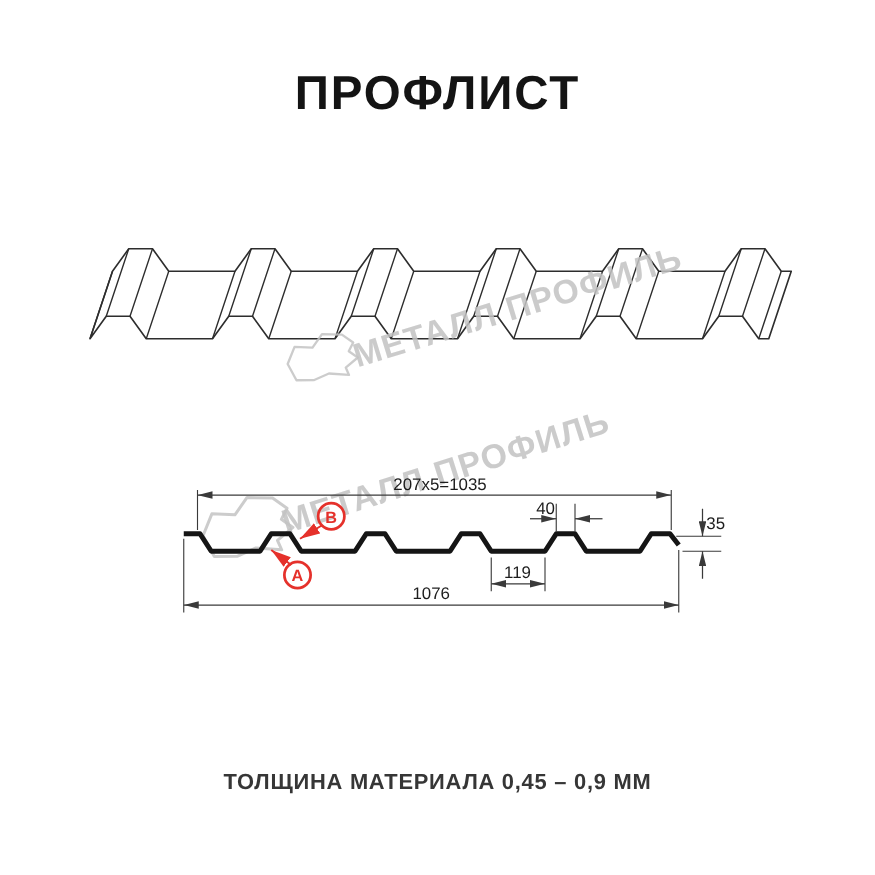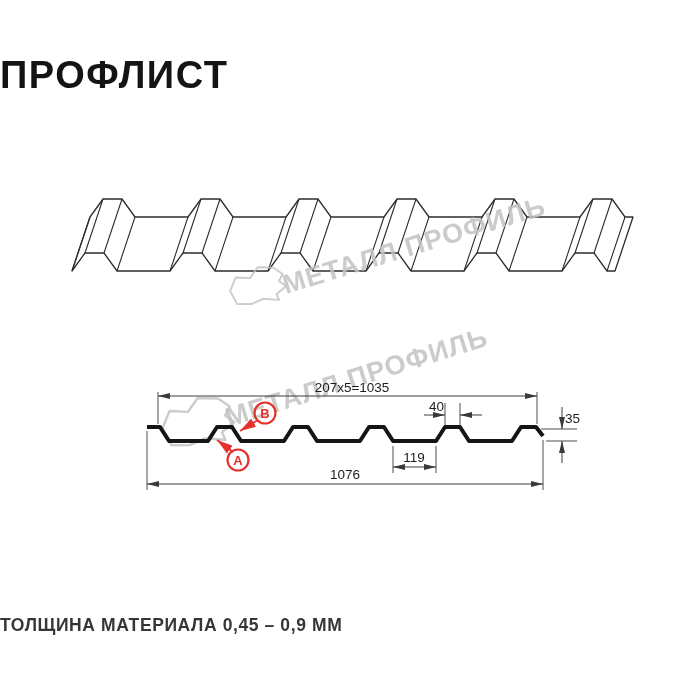--- a/index.html
+++ b/index.html
@@ -5,30 +5,30 @@
   :root{
     --accent-red:#e5312b;
     --line:#1f1f1f;
     --watermark-gray:#c3c3c3;
   }
   html,body{margin:0;padding:0;}
   body{
     width:700px;height:700px;background:#ffffff;position:relative;overflow:hidden;
     font-family:"Liberation Sans","DejaVu Sans",sans-serif;
   }
-  .header{position:absolute;top:56px;left:0;width:700px;}
+  .header{position:absolute;top:56px;left:0;width:700px;text-align:center;}
   .title{
     font-size:38px;font-weight:800;letter-spacing:1.5px;color:#141414;
     margin:0;line-height:1.0;
   }
   .subtitle{
     font-size:17px;font-weight:700;letter-spacing:1px;color:#1a1a1a;margin-top:10px;
   }
   .footer{
-    position:absolute;left:0;top:615px;width:700px;
+    position:absolute;left:0;top:615px;width:700px;text-align:center;
     font-size:17.5px;font-weight:700;letter-spacing:0.6px;color:#363636;
   }
   svg{position:absolute;left:0;top:0;}
   .sheet3d{fill:#ffffff;stroke:#2d2d2d;stroke-width:1.3;stroke-linejoin:round;}
   .folds{fill:none;stroke:#2d2d2d;stroke-width:1.1;}
   .wm-text{font-family:"Liberation Sans","DejaVu Sans",sans-serif;font-weight:bold;font-size:27px;fill:var(--watermark-gray);letter-spacing:1px;opacity:0.85;}
   .wm-logo{fill:none;stroke:var(--watermark-gray);stroke-width:2.4;stroke-linejoin:round;opacity:0.85;}
   .thick{fill:none;stroke:#151515;stroke-width:4;stroke-linejoin:round;stroke-linecap:butt;}
   .extline{stroke:#3a3a3a;stroke-width:0.9;fill:none;}
   .dimline{stroke:#3a3a3a;stroke-width:1;fill:none;}

